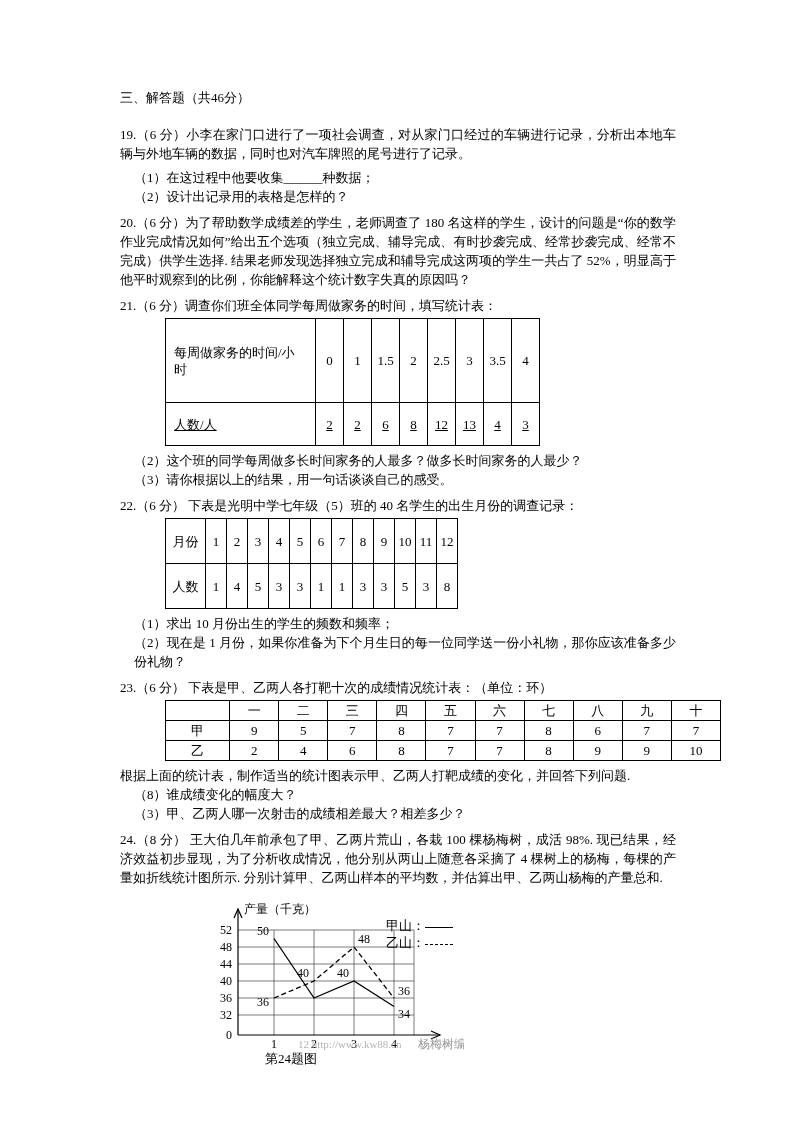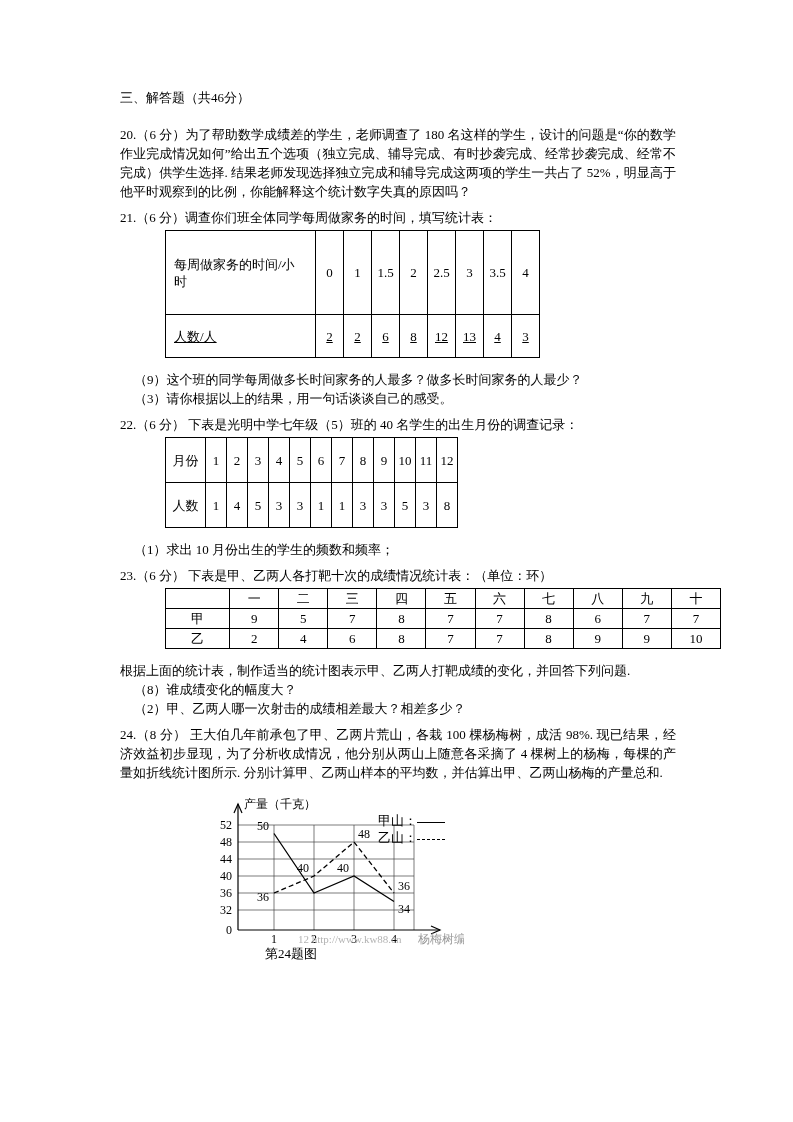--- a/index.html
+++ b/index.html
@@ -12,21 +12,21 @@
     font-family: "Liberation Serif", "DejaVu Sans", serif;
     font-size: 13px;
   }
   .content { padding: 88px 117px 0 120px; }
   .para { line-height: 19px; text-align: justify; }
   .title { margin-bottom: 18px; font-family: Liberation Serif, serif; }
   .q { margin-top: 7px; }
   .part { padding-left: 14px; }
   .parts-gap { margin-top: 5px; }
 
-  table.grid { border-collapse: collapse; margin: 3px 0 12px 45px; }
+  table.grid { border-collapse: collapse; margin: 3px 0 5px 45px; }
   table.grid td {
     border: 1px solid #000;
     text-align: center;
     vertical-align: middle;
     font-size: 13px;
     line-height: 17px;
     padding: 1px 2px;
   }
   .q21-table td.first-col { width: 150px; text-align: left; padding: 4px 8px; }
   .q21-table td:not(.first-col) { min-width: 28px; }
@@ -45,35 +45,42 @@
 
   .chart-block { position: relative; margin: 10px 0 0 74px; width: 450px; }
   #chart-svg { display: block; }
   .chart-text { font-size: 12px; fill: #000; }
   .grey-text { fill: #999; }
   .gridline { stroke: #444; stroke-width: 0.7; }
   .axisline { stroke: #000; stroke-width: 1.2; fill: none; }
   .seriesline { fill: none; stroke: #000; stroke-width: 1.3; }
   .seriesline.dashed { stroke-dasharray: 5 3; }
 
-  .legend { position: absolute; left: 184px; top: 20px; font-size: 13px; white-space: nowrap; }
+  .legend { position: absolute; left: 192px; top: 20px; font-size: 13px; white-space: nowrap; }
   .legend-row { line-height: 17px; }
   .line-sample { display: inline-block; width: 28px; height: 0; border-top: 1.5px solid #000; vertical-align: middle; }
   .dashed-sample { border-top-style: dashed; }
 
   .caption-line { margin-left: 71px; line-height: 16px; margin-top: -2px; }
   .footer-url { position: absolute; left: 104px; top: 141px; color: #b3b3b3; font-size: 11px; white-space: nowrap; }
 </style>
 </head>
 <body>
 
 <div class="content">
 
   <div class="para title">三、解答题（共46分）</div>
 
+  <div class="q">
+    <div class="para">19.（6 分）小李在家门口进行了一项社会调查，对从家门口经过的车辆进行记录，分析出本地车辆与外地车辆的数据，同时也对汽车牌照的尾号进行了记录。</div>
+    <div class="parts-gap">
+      <div class="para part">（1）在这过程中他要收集______种数据；</div>
+      <div class="para part">（2）设计出记录用的表格是怎样的？</div>
+    </div>
+  </div>
 
   <div class="q">
     <div class="para">20.（6 分）为了帮助数学成绩差的学生，老师调查了 180 名这样的学生，设计的问题是“你的数学作业完成情况如何”给出五个选项（独立完成、辅导完成、有时抄袭完成、经常抄袭完成、经常不完成）供学生选择. 结果老师发现选择独立完成和辅导完成这两项的学生一共占了 52%，明显高于他平时观察到的比例，你能解释这个统计数字失真的原因吗？</div>
   </div>
 
   <div class="q">
     <div class="para">21.（6 分）调查你们班全体同学每周做家务的时间，填写统计表：</div>
     <table class="grid q21-table">
         <tbody>
           <tr>
@@ -93,21 +100,21 @@
             <td>2</td>
             <td>6</td>
             <td>8</td>
             <td>12</td>
             <td>13</td>
             <td>4</td>
             <td>3</td>
           </tr>
         </tbody>
       </table>
-    <div class="para part">（9）这个班的同学每周做多长时间家务的人最多？做多长时间家务的人最少？</div>
+    <div class="para part">（2）这个班的同学每周做多长时间家务的人最多？做多长时间家务的人最少？</div>
     <div class="para part">（3）请你根据以上的结果，用一句话谈谈自己的感受。</div>
   </div>
 
   <div class="q">
     <div class="para">22.（6 分） 下表是光明中学七年级（5）班的 40 名学生的出生月份的调查记录：</div>
     <table class="grid q22-table">
         <tbody>
           <tr>
             <td class="first-col">月份</td>
             <td>1</td>
@@ -134,20 +141,21 @@
             <td>1</td>
             <td>3</td>
             <td>3</td>
             <td>5</td>
             <td>3</td>
             <td>8</td>
           </tr>
         </tbody>
       </table>
     <div class="para part">（1）求出 10 月份出生的学生的频数和频率；</div>
+    <div class="para part">（2）现在是 1 月份，如果你准备为下个月生日的每一位同学送一份小礼物，那你应该准备多少份礼物？</div>
   </div>
 
   <div class="q">
     <div class="para">23.（6 分） 下表是甲、乙两人各打靶十次的成绩情况统计表：（单位：环）</div>
     <table class="grid q23-table">
         <tbody>
           <tr>
             <td class="first-col"></td>
             <td>一</td>
             <td>二</td>
@@ -183,21 +191,21 @@
             <td>7</td>
             <td>8</td>
             <td>9</td>
             <td>9</td>
             <td>10</td>
           </tr>
         </tbody>
       </table>
     <div class="para">根据上面的统计表，制作适当的统计图表示甲、乙两人打靶成绩的变化，并回答下列问题.</div>
     <div class="para part">（8）谁成绩变化的幅度大？</div>
-    <div class="para part">（2）甲、乙两人哪一次射击的成绩相差最大？相差多少？</div>
+    <div class="para part">（3）甲、乙两人哪一次射击的成绩相差最大？相差多少？</div>
   </div>
 
   <div class="q">
     <div class="para">24.（8 分） 王大伯几年前承包了甲、乙两片荒山，各栽 100 棵杨梅树，成活 98%. 现已结果，经济效益初步显现，为了分析收成情况，他分别从两山上随意各采摘了 4 棵树上的杨梅，每棵的产量如折线统计图所示. 分别计算甲、乙两山样本的平均数，并估算出甲、乙两山杨梅的产量总和.</div>
   </div>
 
   <div class="chart-block">
     <svg id="chart-svg" width="270" height="156" viewBox="0 0 270 156" xmlns="http://www.w3.org/2000/svg">
         <line x1="44" y1="118" x2="220" y2="118" class="gridline"></line>
         <line x1="44" y1="101" x2="220" y2="101" class="gridline"></line>

